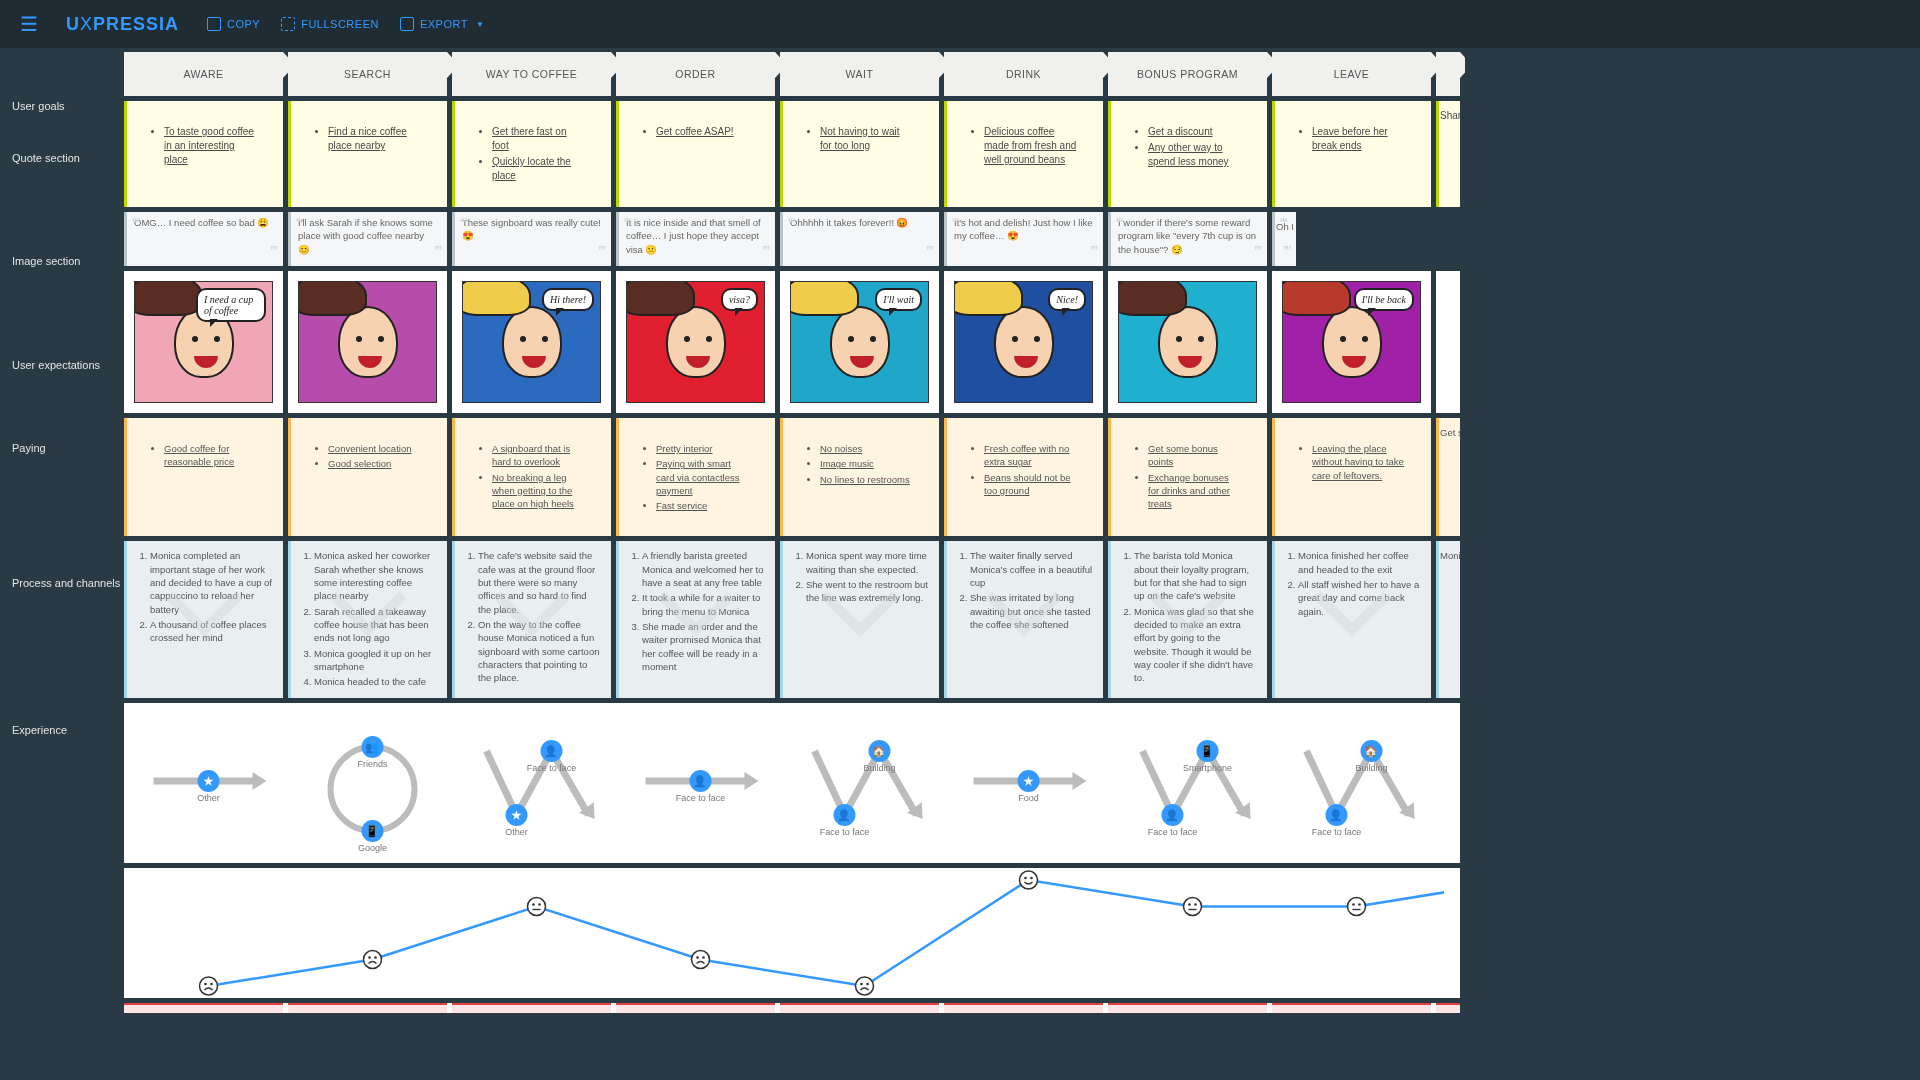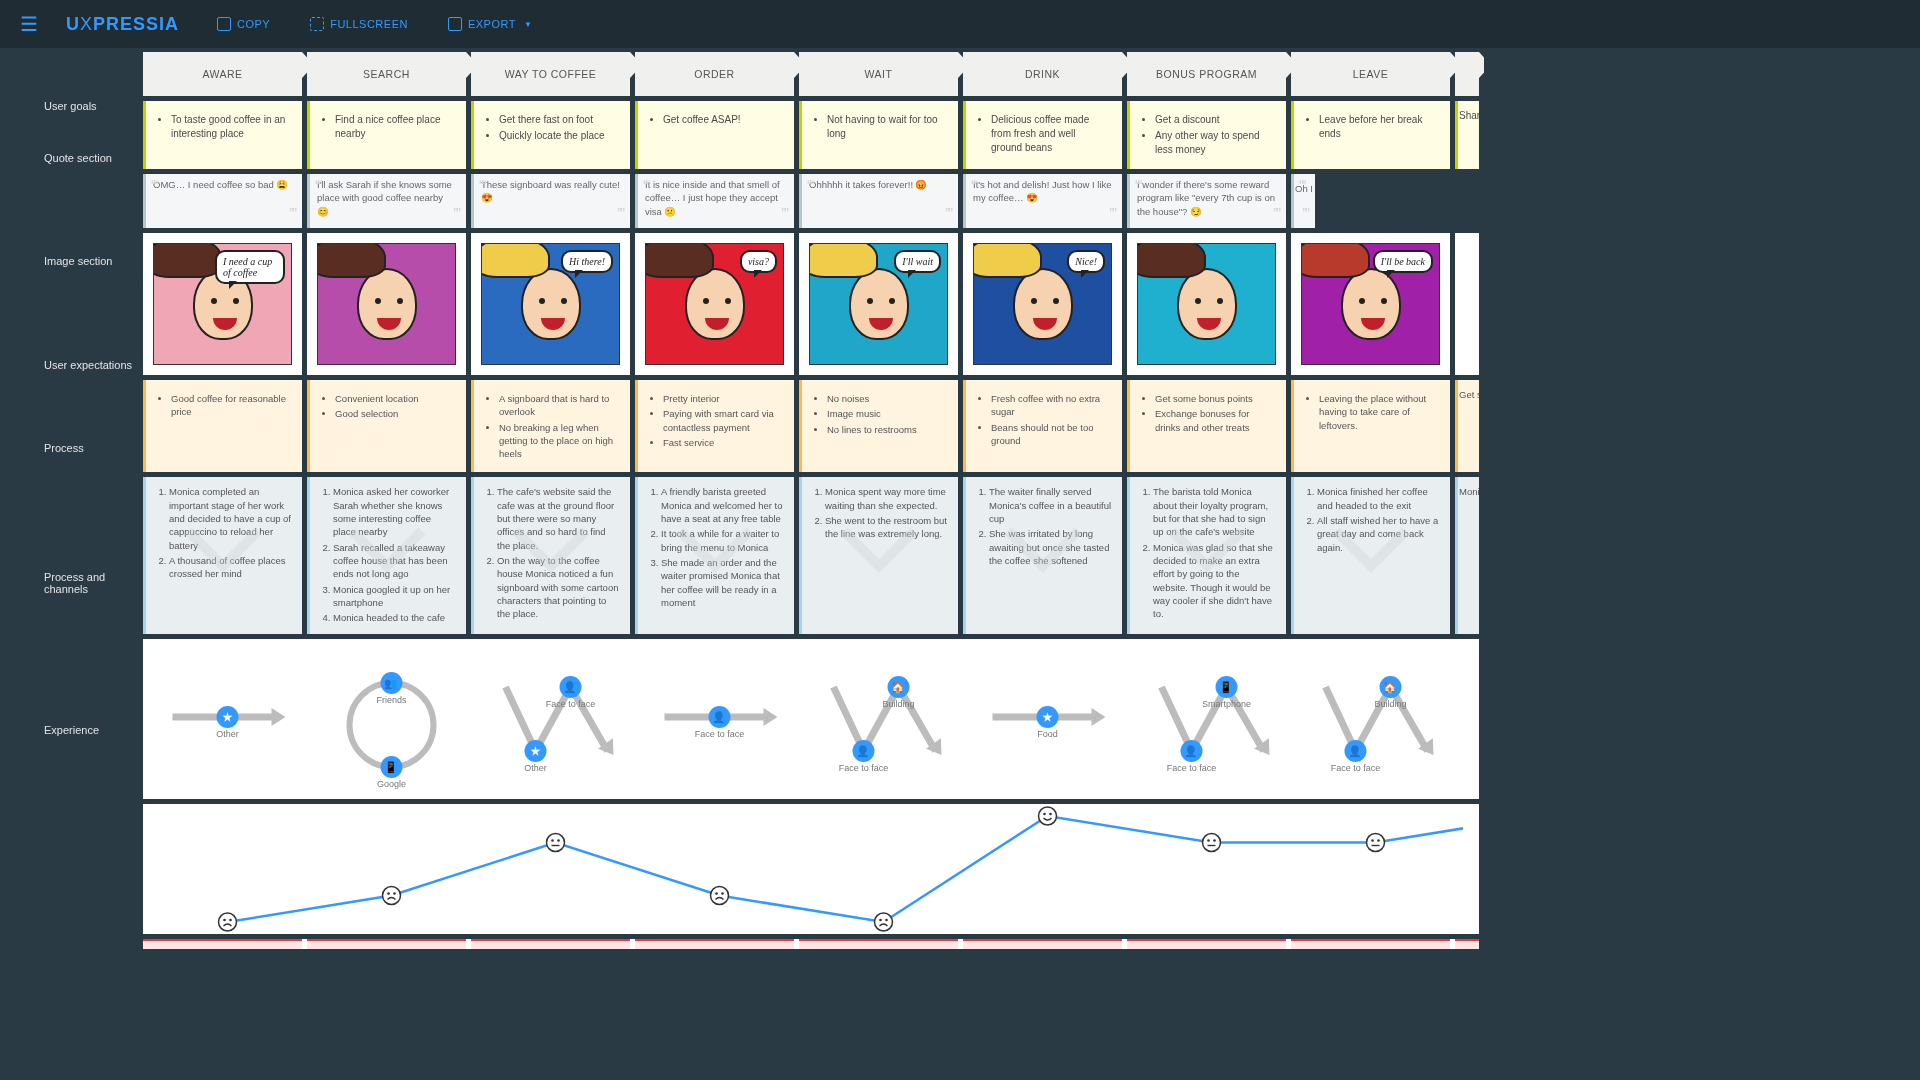--- a/index.html
+++ b/index.html
@@ -19,44 +19,44 @@
     --process-bg: #e9eef0;
     --process-bar: #a5d7eb;
   }
   * { box-sizing: border-box; }
   html, body { margin:0; padding:0; font-family: "Segoe UI", -apple-system, Arial, sans-serif; background: var(--bg); color: var(--txt); font-size: 10px; }
   
   .topbar { height: 48px; background: var(--header-bg); display:flex; align-items:center; padding: 0 20px; gap: 28px; }
   .hamburger { color: var(--accent); font-size: 20px; cursor:pointer; }
   .logo { color: var(--accent); font-weight: 600; letter-spacing: 1px; font-size: 18px; display:flex; align-items:center; }
   .logo .x { font-weight: 300; }
-  .top-actions { display:flex; gap: 40px; margin-left: 10px; }
+  .top-actions { display:flex; gap: 21px; }
   .top-action { color: var(--accent); font-size: 11px; letter-spacing: 0.5px; display:flex; align-items:center; gap:6px; cursor:pointer; }
   .top-action .ico { width:14px; height:14px; border:1.5px solid var(--accent); border-radius:2px; display:inline-block; }
   .top-action .ico.full { border-style:dashed; }
   .top-action .ico.img::after{content:"";}
   .caret { font-size: 8px; margin-left:2px; }
 
   
   .cjm { display:flex; padding: 4px 0 0 0; }
-  .rowlabels { width: 143px; flex-shrink:0; display:flex; flex-direction:column;padding-left:32px; }
+  .rowlabels { width: 124px; flex-shrink:0; display:flex; flex-direction:column; }
   .rowlabel { color:#e4e4e4; font-size:11px; padding-left:12px; display:flex; align-items:center; }
   .lanes { display:flex; flex-direction:column; min-width:0; overflow:hidden; }
   .row { display:flex; gap:5px; margin-bottom:5px; padding-right:5px; }
 
   
   .stage { flex: 0 0 159px; height: 44px; background: var(--stage-bg); color:#555; font-size:10.5px; letter-spacing:0.5px; display:flex; align-items:center; justify-content:center; position:relative; }
   .stage::after { content:""; position:absolute; right:-12px; top:0; width:0; height:0; border-top:13px solid transparent; border-bottom:13px solid transparent; border-left:12px solid var(--stage-bg); z-index:1; }
   .stage.partial-stage { flex-basis:24px; }
 
   
   .cell { flex: 0 0 159px; padding: 8px 10px; line-height: 1.4; position:relative; }
   .cell.partial-cell { flex-basis:24px; padding:8px 4px; overflow:hidden; white-space:nowrap; }
   .cell .bar { position:absolute; left:0; top:0; bottom:0; width:3px; }
-  .cell ul { margin:4px; padding-left: 14px; }
+  .cell ul { margin:16px; padding-left: 14px; text-decoration: underline; }
   .cell li { margin-bottom:2px; }
 
   .goal { background: var(--goal-bg); min-height:40px; color:#4a4a4a; }
   .goal .bar { background: var(--goal-bar); }
 
   .quote { background: var(--quote-bg); min-height:54px; color:#666; font-size:9.5px; padding-top:4px; }
   .quote .bar { background: var(--quote-bar); }
   .quote::before { content:"\201C\201C"; position:absolute; top:2px; left:8px; color:#d0d4d6; font-size:16px; letter-spacing:-3px; }
   .quote::after { content:"\201D\201D"; position:absolute; bottom:2px; right:8px; color:#d0d4d6; font-size:16px; letter-spacing:-3px; }
 
@@ -133,21 +133,21 @@
 </div>
 
 <div class="cjm">
 
   <div class="rowlabels">
     <div class="rowlabel" style="height:31px"></div>
     <div class="rowlabel" style="height:45px">User goals</div>
     <div class="rowlabel" style="height:59px">Quote section</div>
     <div class="rowlabel" style="height:147px">Image section</div>
     <div class="rowlabel" style="height:61px">User expectations</div>
-    <div class="rowlabel" style="height:105px">Process</div>
+    <div class="rowlabel" style="height:105px">Paying</div>
     <div class="rowlabel" style="height:165px">Process and channels</div>
     <div class="rowlabel" style="height:130px">Experience</div>
   </div>
 
   <div class="lanes">
 
     <div class="row" id="row-stages">
         <div class="stage">AWARE</div>
         <div class="stage">SEARCH</div>
         <div class="stage">WAY TO COFFEE</div>

